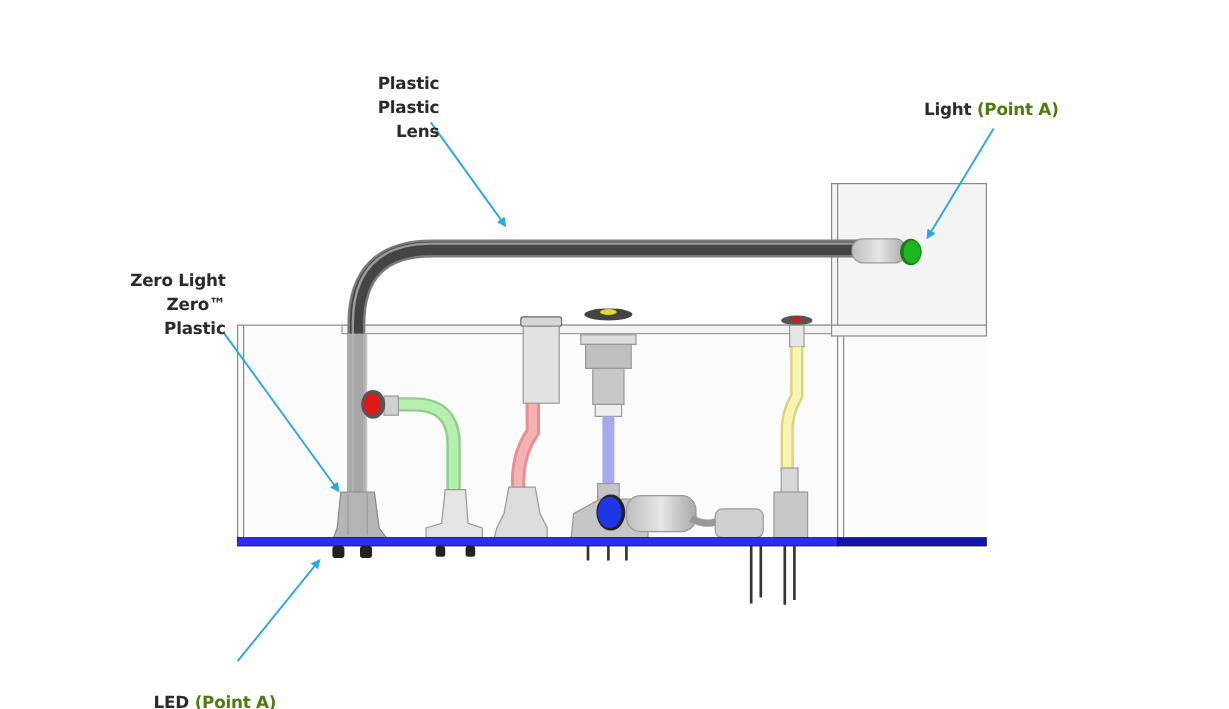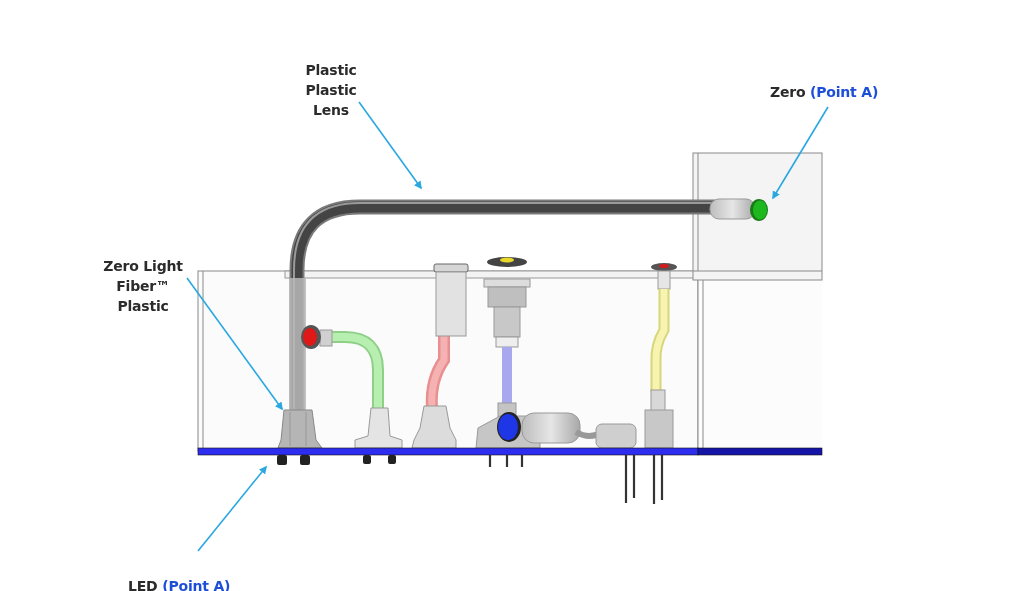--- a/index.html
+++ b/index.html
@@ -1,18 +1,18 @@
 <!DOCTYPE html>
 <html><head>
 <meta charset="utf-8">
 <style>
   html, body { margin:0; padding:0; background:#ffffff; }
   body { width:1024px; height:591px; position:relative; overflow:hidden; font-family:"DejaVu Sans", sans-serif; }
-  .label { position:absolute; font-weight:bold; font-size:14px; color:#2b2b2b; text-align:center; line-height:20px; letter-spacing:-0.2px; }
-  .accent { color:#1d4ed8; }
+  .label { position:absolute; font-weight:bold; font-size:14px; color:#2b2b2b; text-align:right; line-height:20px; letter-spacing:-0.2px; }
+  .accent { color:#4d7c0f; }
   svg.scene { position:absolute; left:0; top:0; }
 </style>
 </head>
 <body>
 
 <svg class="scene" width="1024" height="591" viewBox="0 0 1024 591">
   <defs>
     <marker id="arrow" viewBox="0 0 10 10" refX="8" refY="5" markerWidth="5" markerHeight="5" orient="auto">
       <path d="M0,0 L10,5 L0,10 z" fill="#2aa8e0"></path>
     </marker>
@@ -136,26 +136,26 @@
   </g>
 </svg>
 
 <div class="label" style="left:296px; top:60px; width:70px;">
   <div>Plastic</div>
   <div>Plastic</div>
   <div>Lens</div>
 </div>
 
 <div class="label" style="left:770px; top:82px; width:130px; text-align:left;">
-  <span>Zero</span>
+  <span>Light</span>
   <span class="accent">(Point A)</span>
 </div>
 
-<div class="label" style="left:98px; top:256px; width:90px;">
+<div class="label" style="left:98px; top:224px; width:90px;">
   <div>Zero Light</div>
-  <div>Fiber™</div>
+  <div>Zero™</div>
   <div>Plastic</div>
 </div>
 
 <div class="label" style="left:128px; top:559px; width:120px; text-align:left;margin-top:17px;">
   <span>LED</span>
   <span class="accent">(Point A)</span>
 </div>
 
 </body></html>

